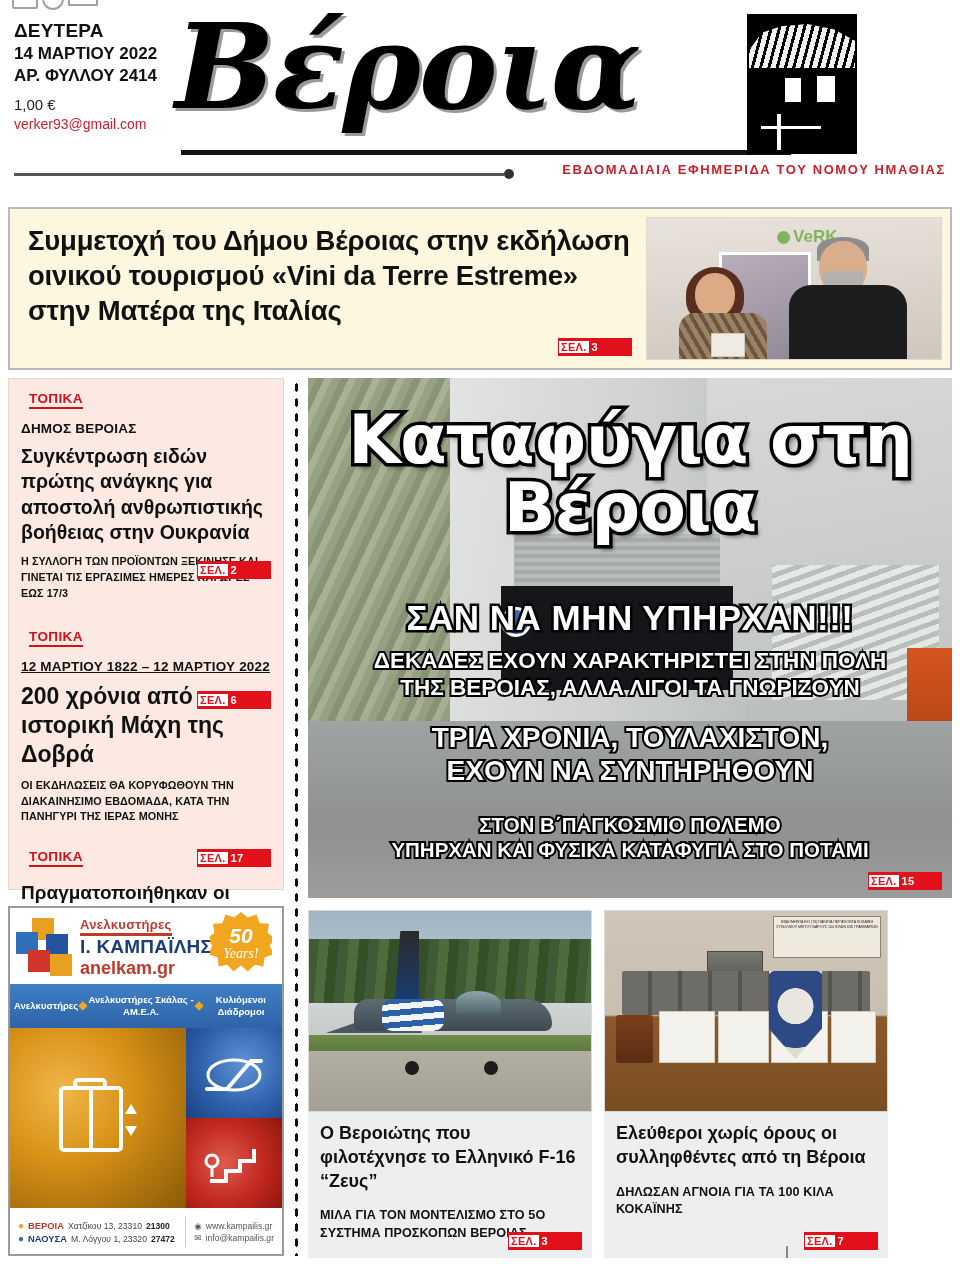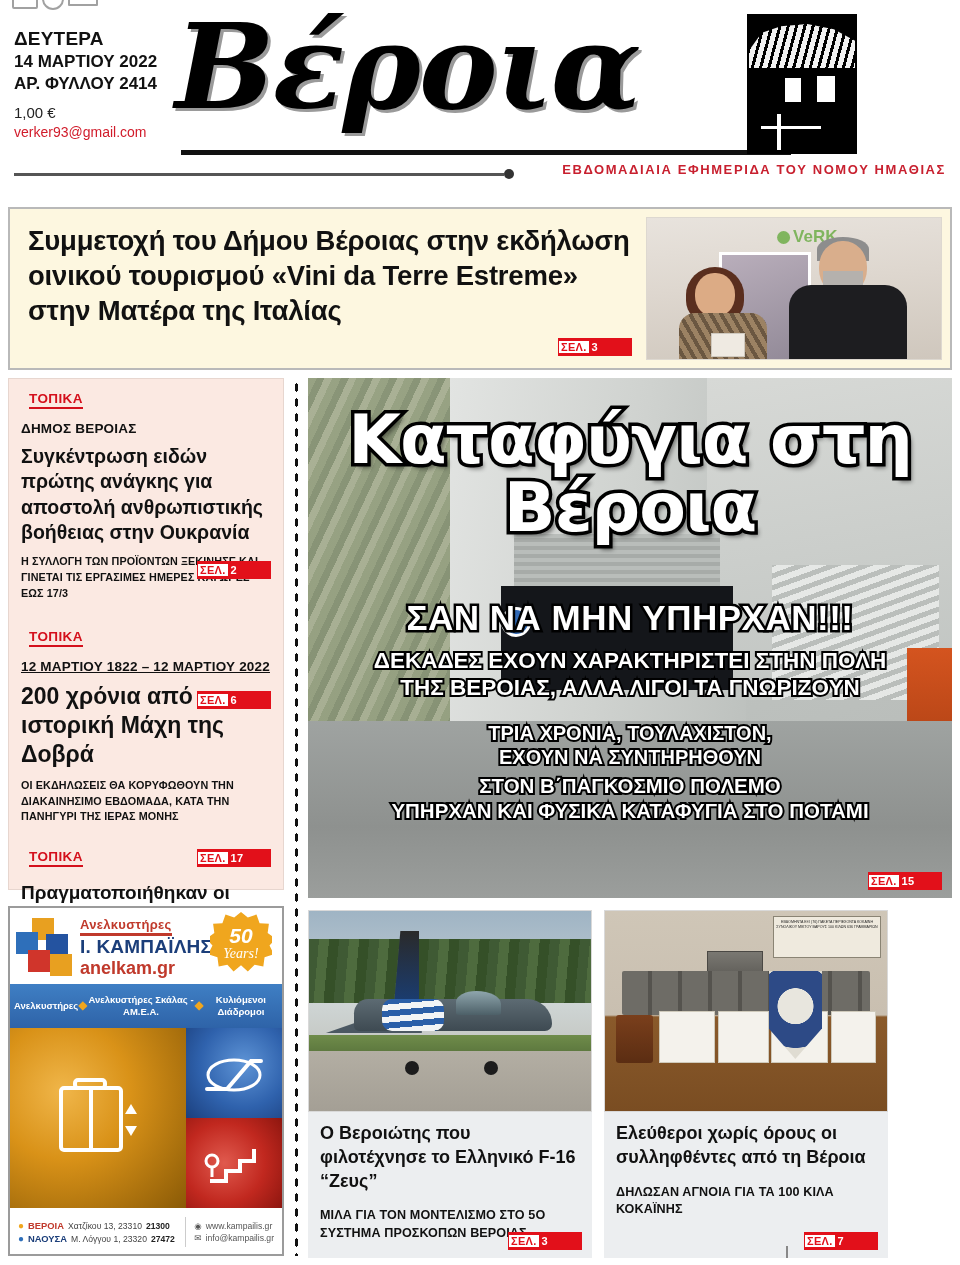--- a/index.html
+++ b/index.html
@@ -16,21 +16,21 @@
   .corner-icons {
     position: absolute; left: 12px; top: -12px;
     display: flex; gap: 4px; align-items: center;
     opacity: .55;
   }
   .corner-icons .ci { width: 26px; height: 20px; border: 2px solid #555; border-radius: 2px; background:#fff;}
   .corner-icons .ci.round { border-radius: 50%; width: 22px; height: 22px; }
   .corner-icons .ci.flat { width: 30px; height: 14px; border-radius: 1px; }
 
   .mh-left {
-    position: absolute; left: 14px; top: 28px; width: 160px;
+    position: absolute; left: 14px; top: 20px; width: 160px;
   }
   .mh-day { font-size: 19px; font-weight: 700; letter-spacing: .2px; color:#111; }
   .mh-date, .mh-issue { font-size: 17px; font-weight: 700; color:#111; margin-top: 2px; }
   .mh-price { font-size: 15px; color:#222; margin-top: 10px; }
   .mh-email { font-size: 14px; color:#d11b2a; margin-top: 3px; }
 
   .logo-wrap { position: absolute; left: 175px; top: 8px; width: 700px; height: 150px; }
   .logo-text {
     font-family: "DejaVu Serif", serif;
     font-size: 118px; font-weight: 700; font-style: italic;
@@ -307,25 +307,25 @@
   .ms-decks { position:absolute; left:0; top: 222px; width:100%; text-align:center; color:#fff; }
   .deck1 {
     font-size: 35px; font-weight: 700; line-height: 1.05; letter-spacing:.5px;
     -webkit-text-stroke: 5px #000; paint-order: stroke fill;
   }
   .deck2 {
     font-size: 22.5px; font-weight: 700; line-height: 1.2; margin-top: 10px;
     -webkit-text-stroke: 4px #000; paint-order: stroke fill;
   }
   .deck3 {
-    font-size: 20px; font-weight: 700; line-height: 1.2; margin-top: 20px;
+    font-size: 28px; font-weight: 700; line-height: 1.2; margin-top: 20px;
     -webkit-text-stroke: 4px #000; paint-order: stroke fill;
   }
   .deck4 {
-    font-size: 20.5px; font-weight: 700; line-height: 1.22; margin-top: 4px;
+    font-size: 20.5px; font-weight: 700; line-height: 1.22; margin-top: 24px;
     -webkit-text-stroke: 4px #000; paint-order: stroke fill;
   }
   .ms-badge { position:absolute; right: 10px; bottom: 8px; width: 74px; }
 
   
   .bottom-row { position:absolute; left: 0; top: 532px; width: 580px; height: 348px; display:flex; gap: 12px; }
   .bcard { width: 316px; position:relative; }
   .bphoto { height: 202px; position:relative; overflow:hidden; border:1px solid #d9d9d9; }
 
   

